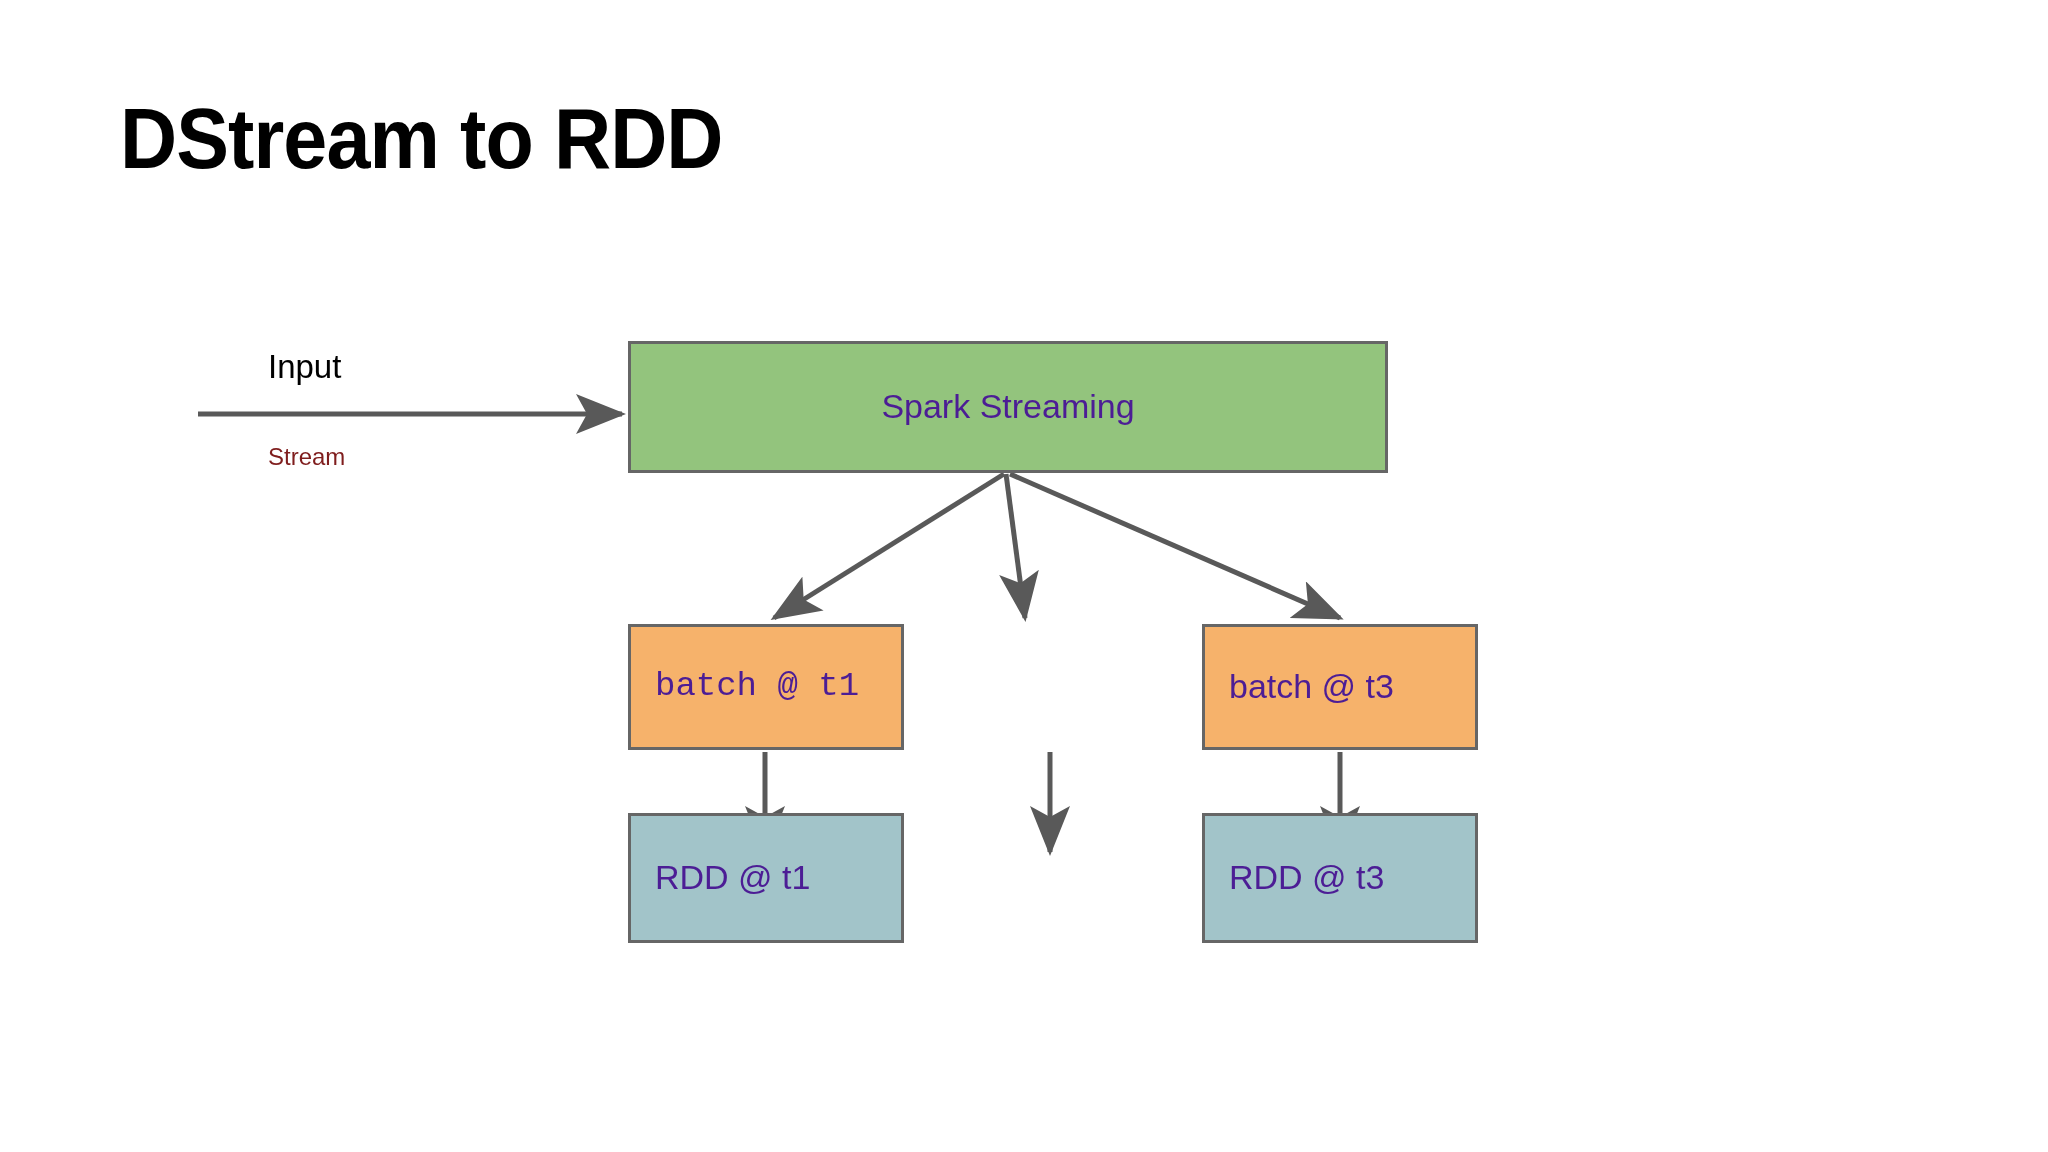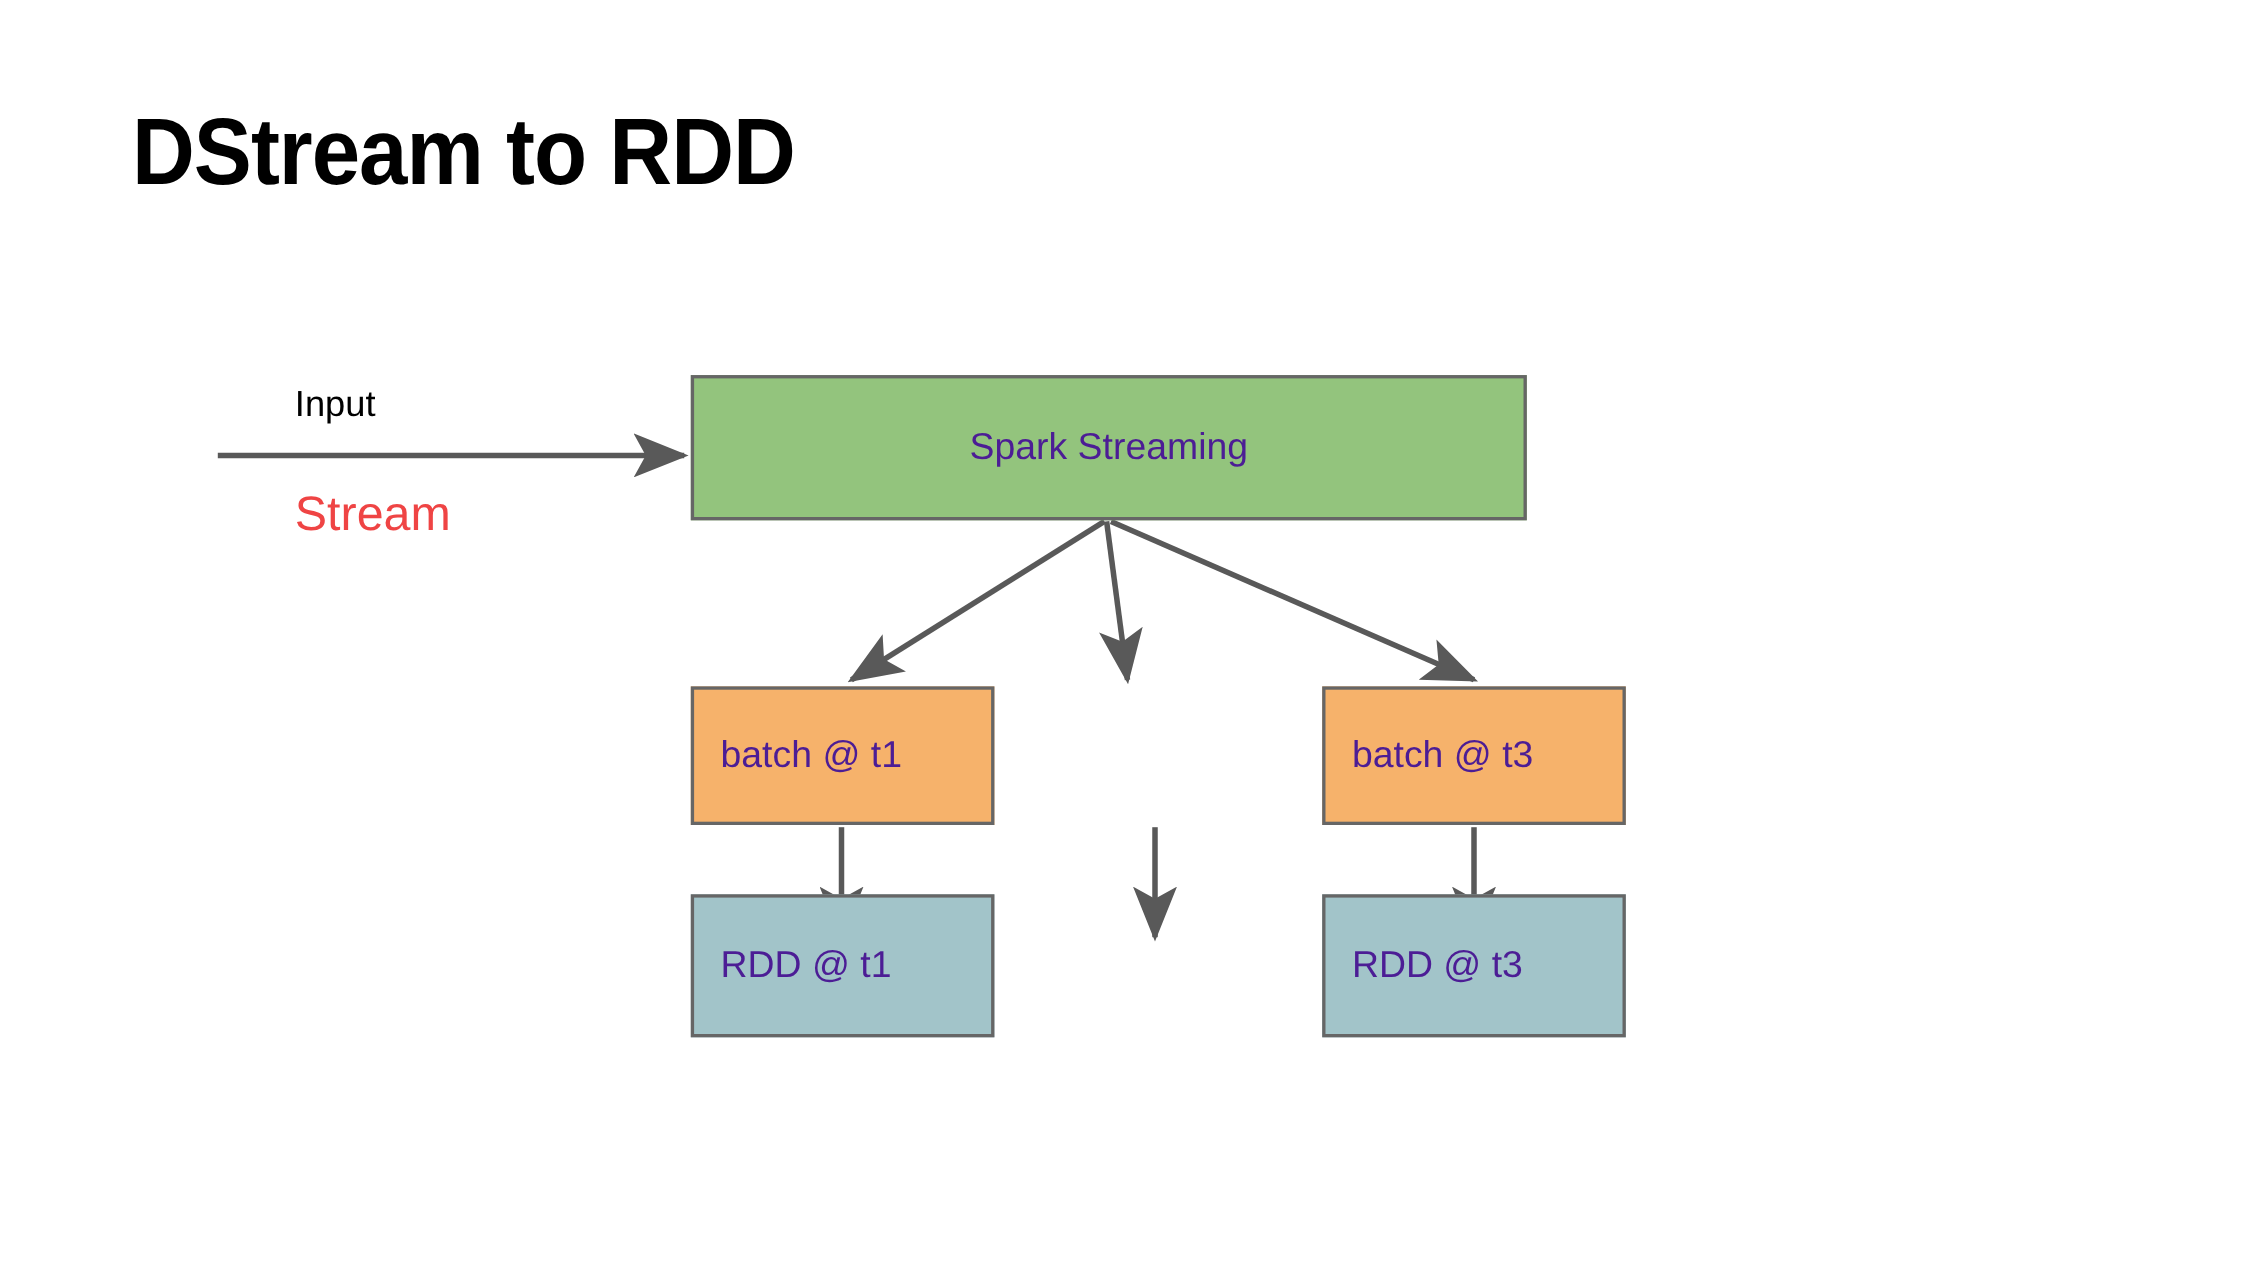--- a/index.html
+++ b/index.html
@@ -47,22 +47,22 @@
     top: 348px;
     font-size: 33px;
     color: #000000;
     white-space: nowrap;
     text-align: center;
   }
   #stream-label {
     position: absolute;
     left: 268px;
     top: 443px;
-    font-size: 44px;
-    color: #ef4444;
+    font-size: 24px;
+    color: #7f1d1d;
     white-space: nowrap;
   }
 
   
   .node {
     position: absolute;
     box-sizing: border-box;
     border: 3px solid #666666;
     display: flex;
     align-items: center;
@@ -81,21 +81,21 @@
 
   #node-spark-streaming {
     left: 628px;
     top: 341px;
     width: 760px;
     height: 132px;
     background: #93c47d;
   }
 
   .batch-node { background: #f6b26b; top: 624px; height: 126px; }
-  #node-batch-1 { left: 628px;  width: 276px; }
+  #node-batch-1 { left: 628px;  width: 276px; font-family: Liberation Mono, monospace; }
   #node-batch-2 { left: 932px;  width: 240px; }
   #node-batch-3 { left: 1202px; width: 276px; text-align: right; }
 
   .rdd-node { background: #a2c4c9; top: 813px; height: 130px; text-align: center; }
   #node-rdd-1 { left: 628px;  width: 276px; }
   #node-rdd-2 { left: 932px;  width: 240px; }
   #node-rdd-3 { left: 1202px; width: 276px; }
 
   
   #connectors {

